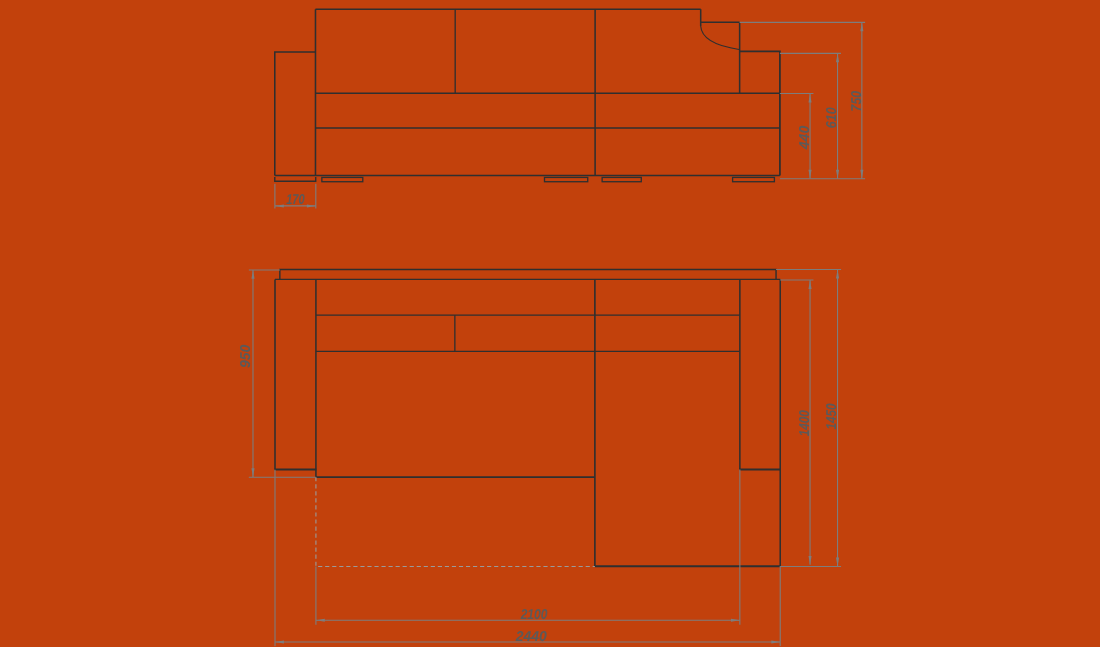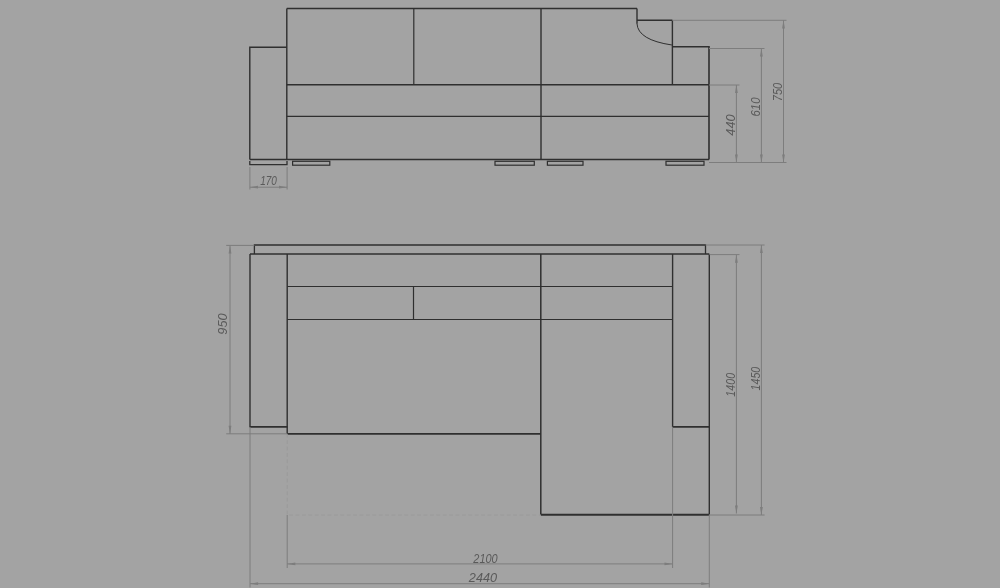--- a/index.html
+++ b/index.html
@@ -1,16 +1,16 @@
 <!DOCTYPE html>
 <html><head>
 <meta charset="utf-8">
 <style>
   html,body{margin:0;padding:0;background:#ffffff;}
-  .wrap{width:1000px;height:588px;position:relative;background:#a3a3a3;overflow:hidden;}
+  .wrap{width:1000px;height:588px;position:relative;background:#c2410c;overflow:hidden;font-weight:bold;}
   svg{position:absolute;left:0;top:0;will-change:transform;transform:translateZ(0);}
   text{font-family:"Liberation Sans",sans-serif;font-style:italic;fill:#5a5a5a;-webkit-font-smoothing:antialiased;}
 </style>
 </head>
 <body>
 <div class="wrap">
 <svg width="1000" height="588" viewBox="0 0 1000 588">
 
 <g fill="none" stroke="#2f2f2f" stroke-width="1.4">
   <path d="M286.8,8.5 L637,8.5 M286.8,8.5 L286.8,159.5 M637,8.5 L637,23.7"></path>

